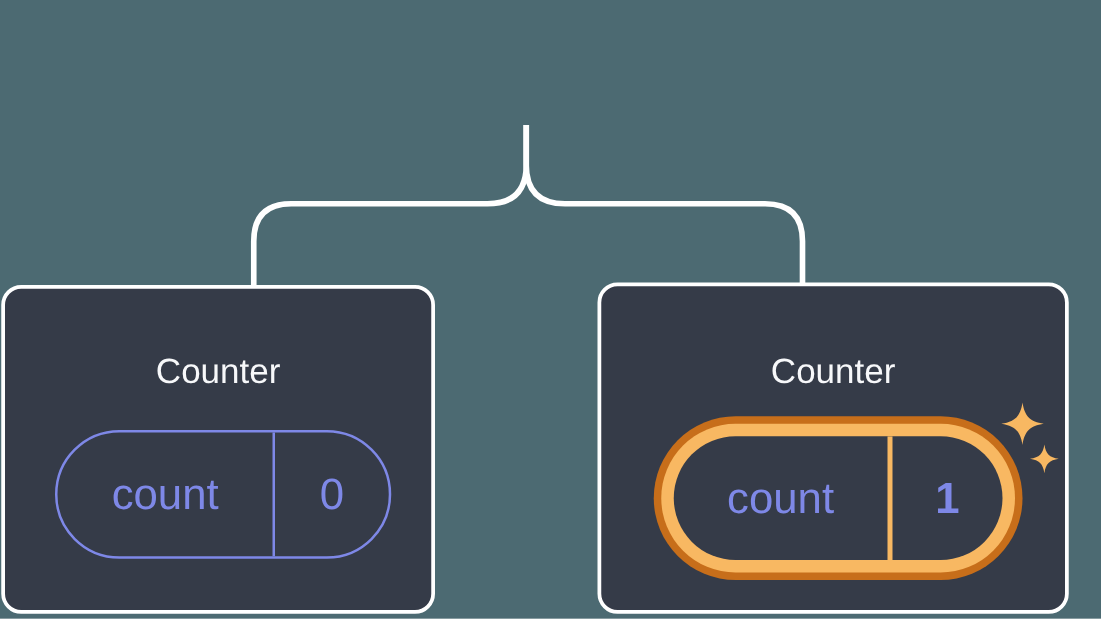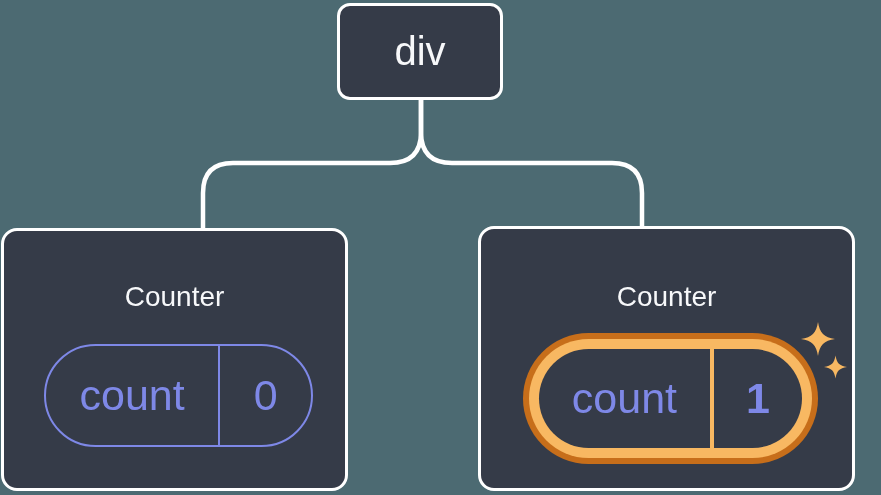--- a/index.html
+++ b/index.html
@@ -65,21 +65,21 @@
   .state-pill {
     display: flex;
     align-items: stretch;
     box-sizing: border-box;
   }
   .state-pill .seg {
     display: flex;
     align-items: center;
     justify-content: center;
     color: var(--state-accent);
-    font-size: 43px;
+    font-size: 35px;
   }
   .state-pill .seg.key { width: 65%; }
   .state-pill .seg.val { flex: 1; }
   .state-pill.plain {
     position: absolute;
     left: 40px; top: 113px;
     width: 269px; height: 103px;
     border: 2.5px solid var(--state-accent);
     border-radius: 60px;
   }
@@ -120,23 +120,20 @@
 </head>
 <body style="--background: #4C6A72; --node-fill: #353B48; --node-border: #FFFFFF; --text-primary: #F7F8FA; --state-accent: #7E88E7; --highlight-outer: #C76E1A; --highlight-inner: #F8B862;">
 
 <div class="canvas">
 
   <svg class="connectors" width="881" height="495" viewBox="0 0 881 495">
     <path d="M421 100 V132 Q421 163 390 163 H233 Q203 163 203 193 V230"></path>
     <path d="M421 100 V132 Q421 163 452 163 H612 Q642 163 642 193 V230"></path>
   </svg>
 
-  <div class="root-node">
-    <span>div</span>
-  </div>
 
   <div class="card left">
     <div class="component-title">Counter</div>
     <div class="state-pill plain">
       <div class="seg key">count</div>
       <div class="seg val">0</div>
     </div>
   </div>
 
   <div class="card right">

